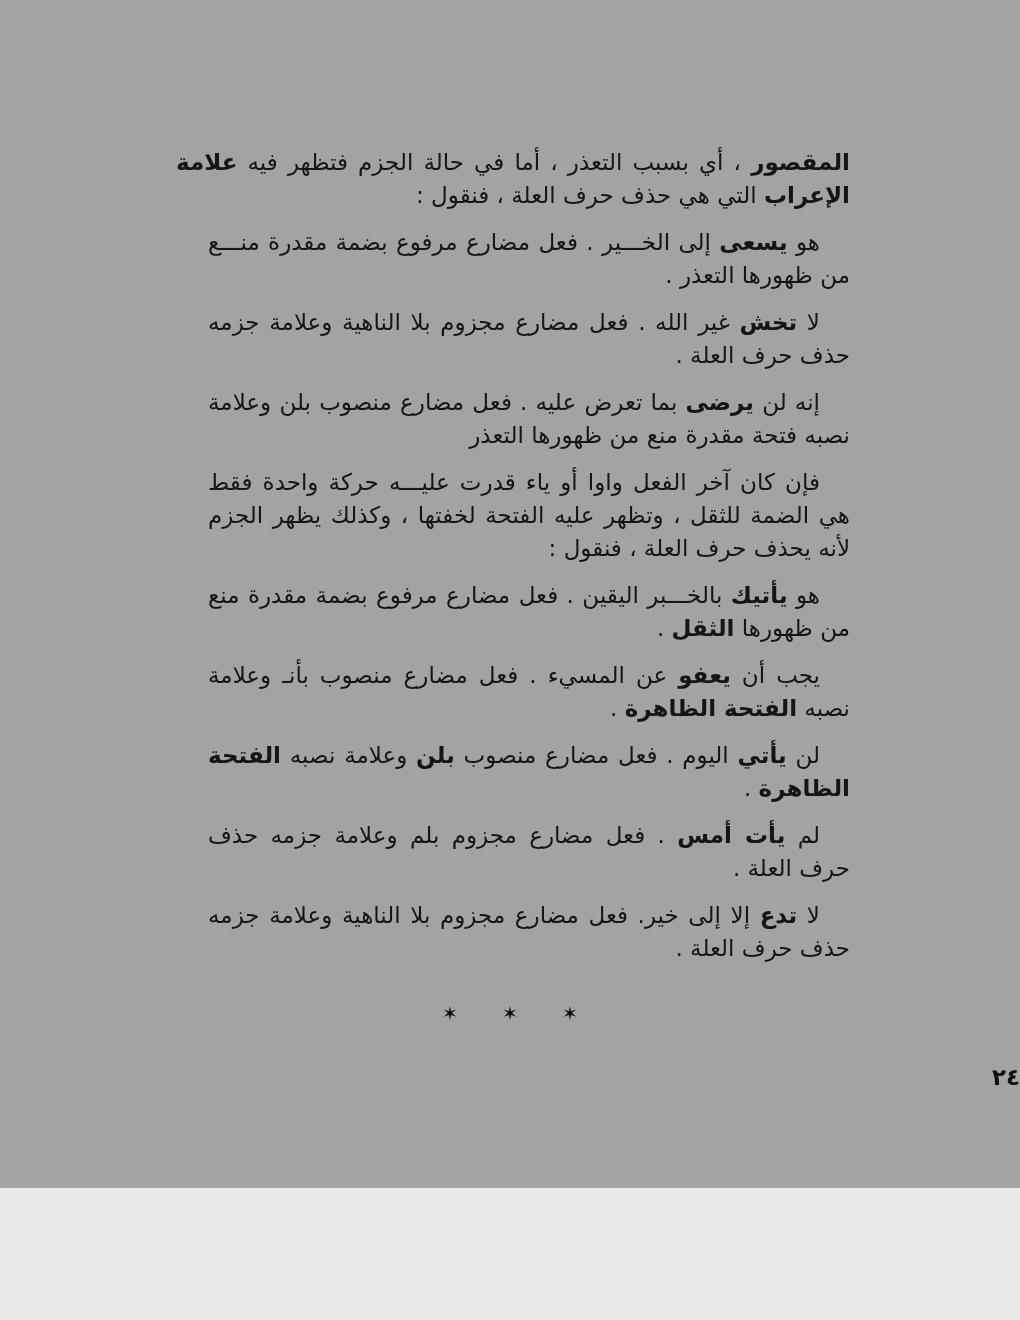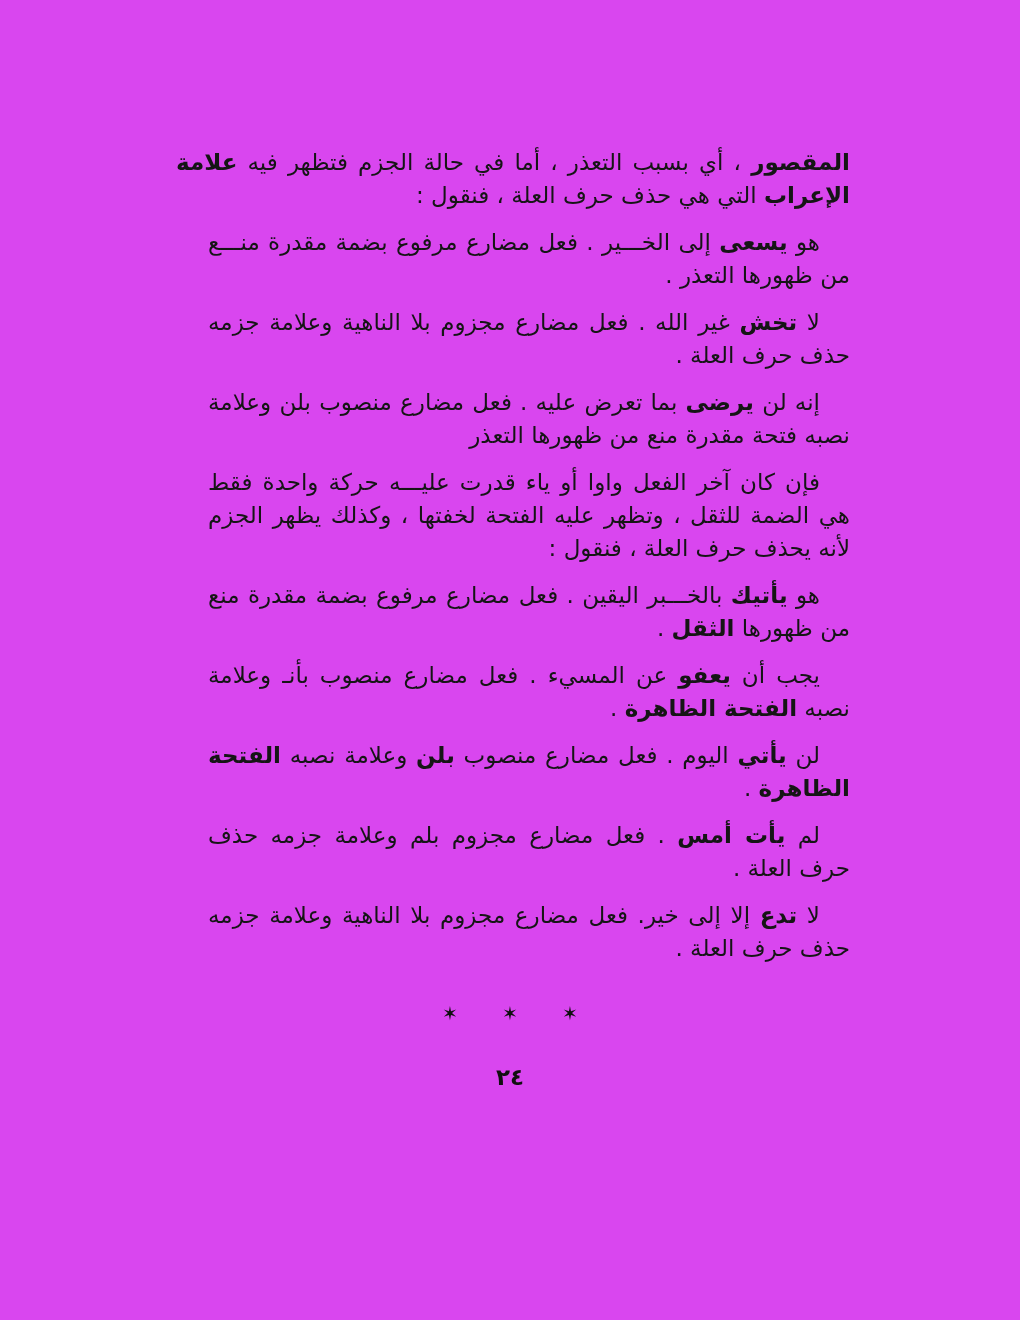--- a/index.html
+++ b/index.html
@@ -3,23 +3,23 @@
 <meta charset="utf-8">
 <style>
   html, body {
     margin: 0;
     padding: 0;
     background: #e8e8e8;
   }
   .page {
     position: relative;
     width: 1020px;
-    height: 1320px;
+    height: 1188px;
     margin: 0 auto;
-    background: #d946ef;
+    background: #a3a3a3;
     overflow: hidden;
     font-family: "DejaVu Sans", sans-serif;
     color: #151515;
   }
   .text-block {
     position: absolute;
     top: 146px;
     right: 170px;
     left: 176px;
     direction: rtl;
@@ -48,21 +48,20 @@
     font-size: 19px;
     word-spacing: 38px;
     color: #101010;
     direction: ltr;
   }
   .page-number {
     position: absolute;
     top: 1064px;
     left: 0;
     width: 100%;
-    text-align: center;
     font-size: 23px;
     font-weight: bold;
     color: #101010;
     direction: rtl;
   }
 </style>
 </head>
 <body>
 
 <div class="page">

